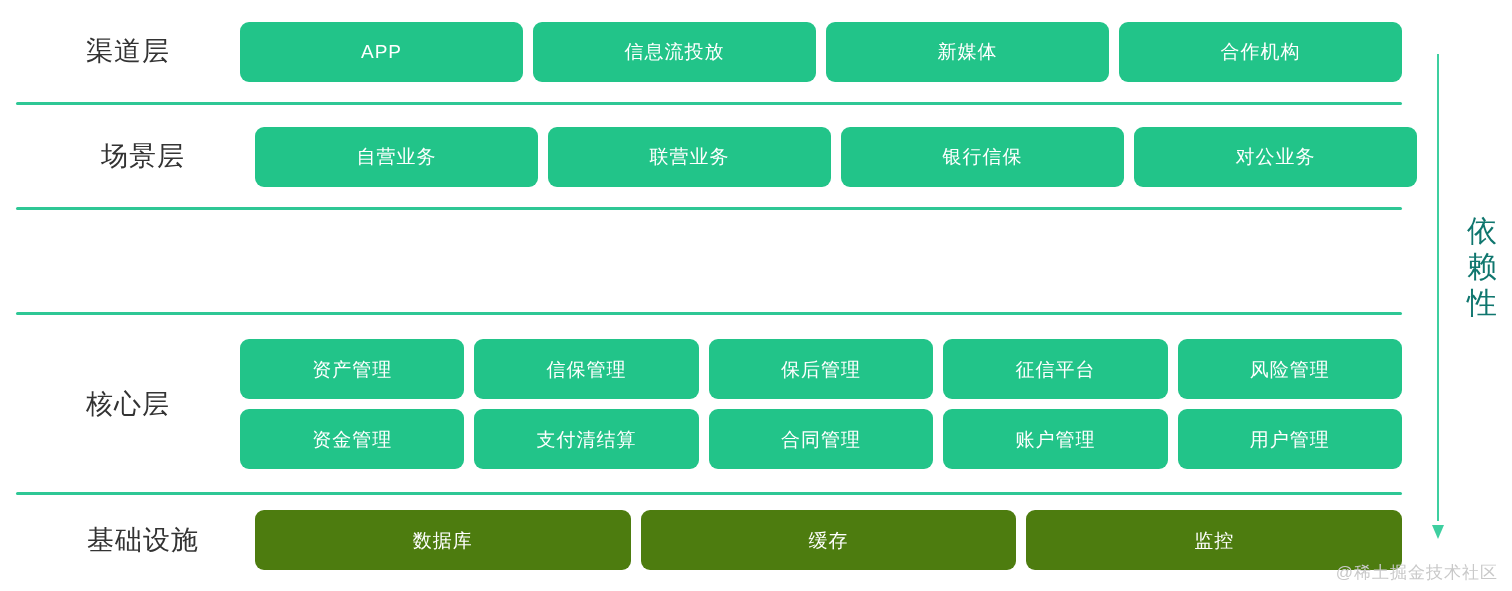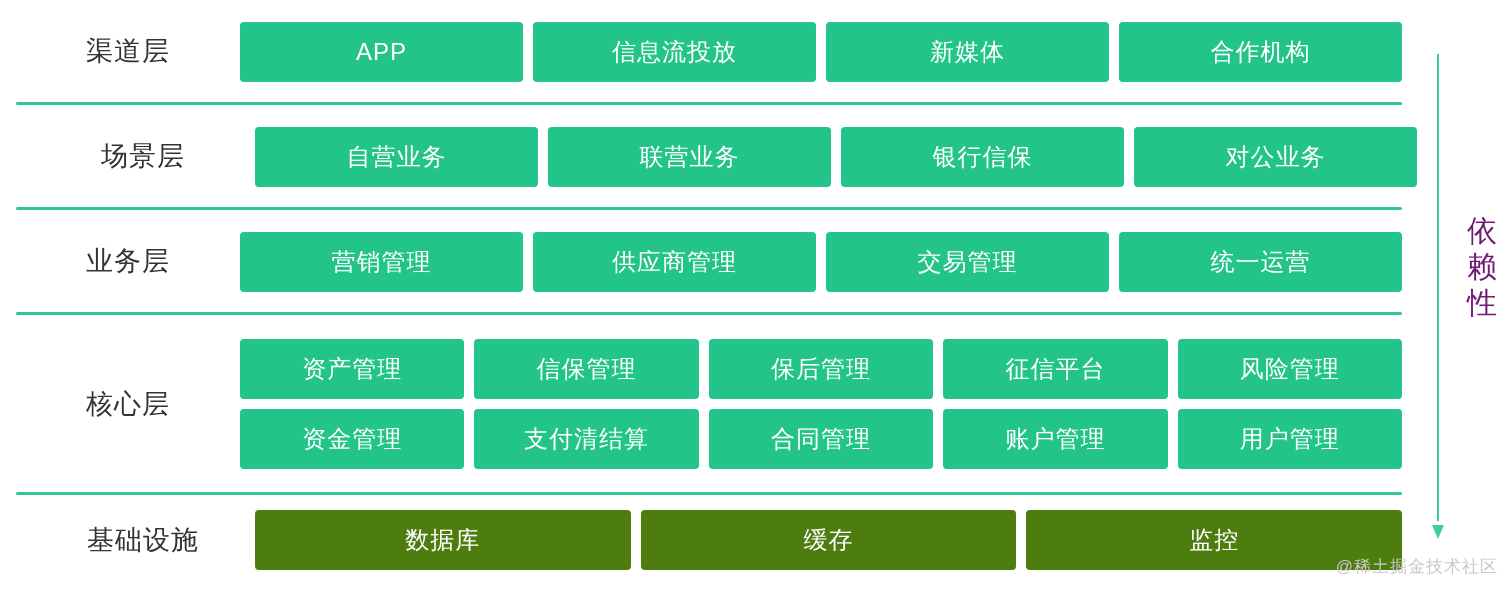--- a/index.html
+++ b/index.html
@@ -51,26 +51,26 @@
   }
 
   .box-line {
     display: flex;
     gap: 10px;
   }
 
   .node-box {
     flex: 1 1 0;
     height: 60px;
-    border-radius: 4px;
+    border-radius: 9px;
     display: flex;
     align-items: center;
     justify-content: center;
     color: #ffffff;
-    font-size: 24px;
+    font-size: 19px;
     line-height: 1;
     letter-spacing: 1px;
     white-space: nowrap;
     user-select: none;
   }
   .node-box.green { background: #22c489; }
   .node-box.gray  { background: #4d7c0f; }
 
   
   .divider {
@@ -106,35 +106,35 @@
     height: 0;
     border-left: 6px solid transparent;
     border-right: 6px solid transparent;
     border-top: 14px solid #3ecfa0;
   }
   .dep-label {
     position: absolute;
     left: 1462px;
     top: 213px;
     width: 40px;
-    color: #701a75;
+    color: #0f766e;
     font-size: 30px;
     line-height: 36px;
     text-align: center;
     letter-spacing: 0;
     white-space: normal;
     word-break: break-all;
     user-select: none;
   }
 
   
   .watermark {
     position: absolute;
     right: 14px;
-    bottom: 16px;
+    bottom: 10px;
     color: #c9c9c9;
     font-size: 17px;
     line-height: 1;
     letter-spacing: 1px;
     user-select: none;
   }
 </style>
 </head>
 <body>
 
@@ -159,31 +159,20 @@
       <div class="box-line">
         <div class="node-box green">自营业务</div>
         <div class="node-box green">联营业务</div>
         <div class="node-box green">银行信保</div>
         <div class="node-box green">对公业务</div>
       </div>
     </div>
   </div>
   <div class="divider" style="top:207px;"></div>
 
-  <div class="layer-row" style="position:absolute; left:0; top:210px; width:1512px; height:103px;">
-    <div class="layer-label">业务层</div>
-    <div class="layer-boxes">
-      <div class="box-line">
-        <div class="node-box green">营销管理</div>
-        <div class="node-box green">供应商管理</div>
-        <div class="node-box green">交易管理</div>
-        <div class="node-box green">统一运营</div>
-      </div>
-    </div>
-  </div>
   <div class="divider" style="top:312px;"></div>
 
   <div class="layer-row" style="position:absolute; left:0; top:315px; width:1512px; height:178px;">
     <div class="layer-label">核心层</div>
     <div class="layer-boxes">
       <div class="box-line">
         <div class="node-box green">资产管理</div>
         <div class="node-box green">信保管理</div>
         <div class="node-box green">保后管理</div>
         <div class="node-box green">征信平台</div>

